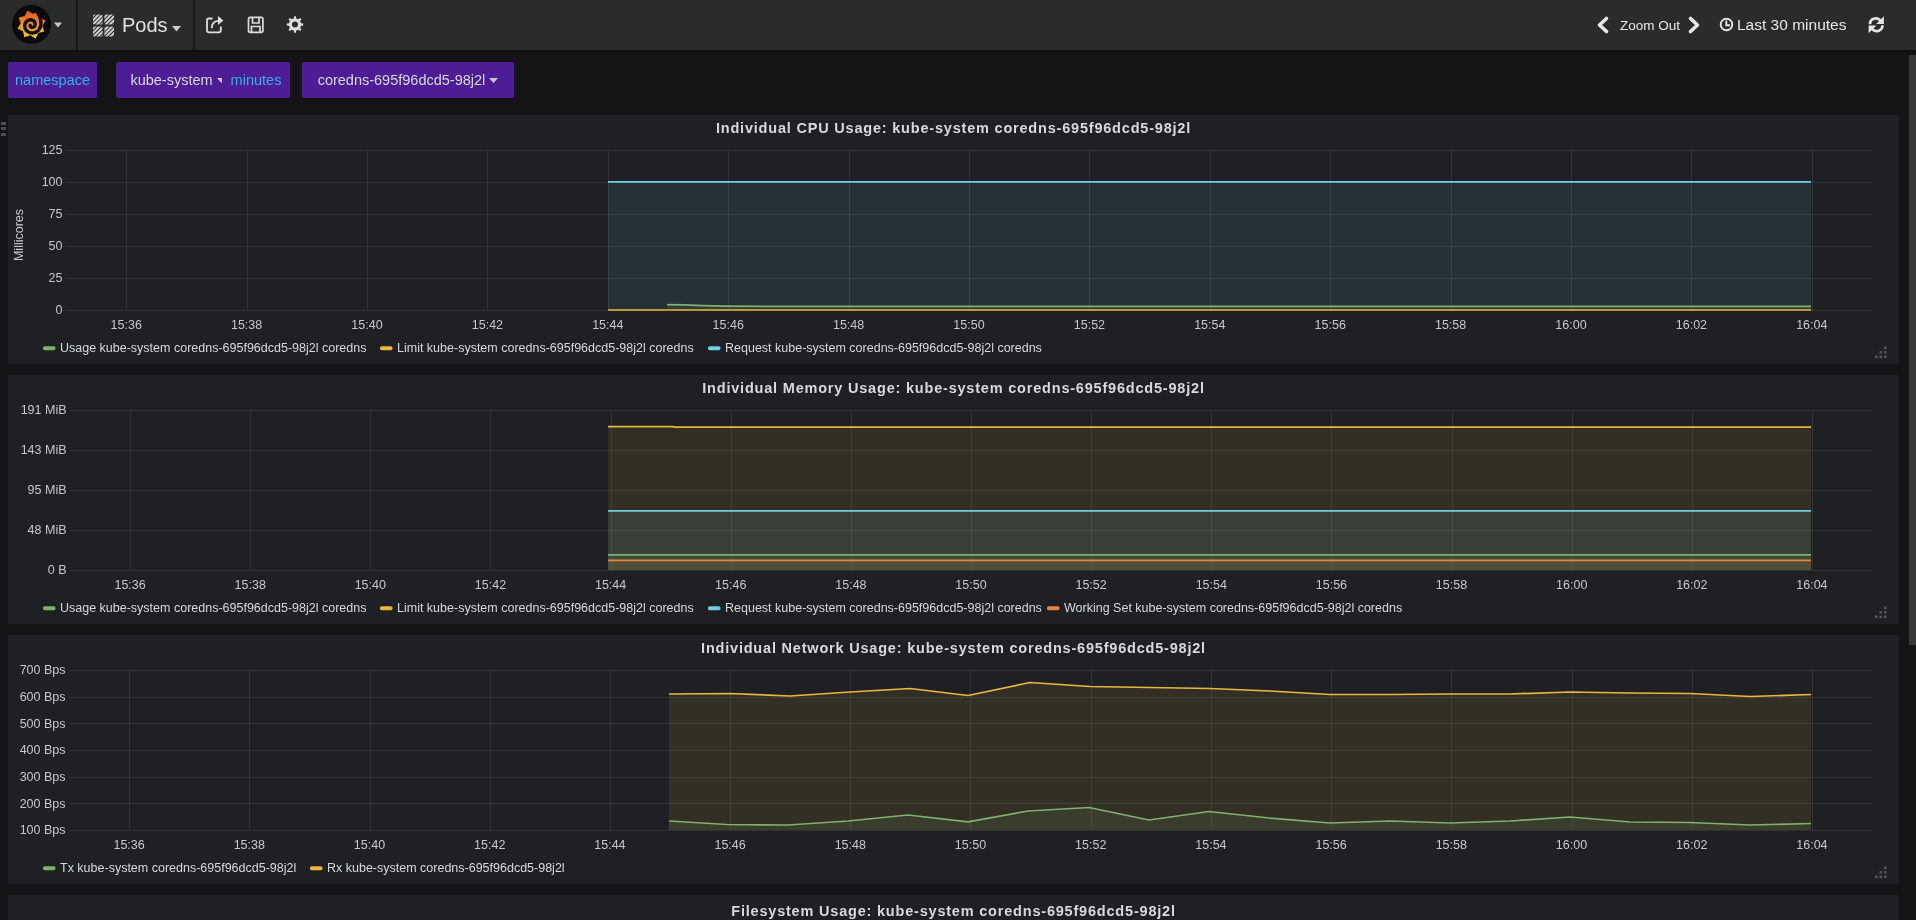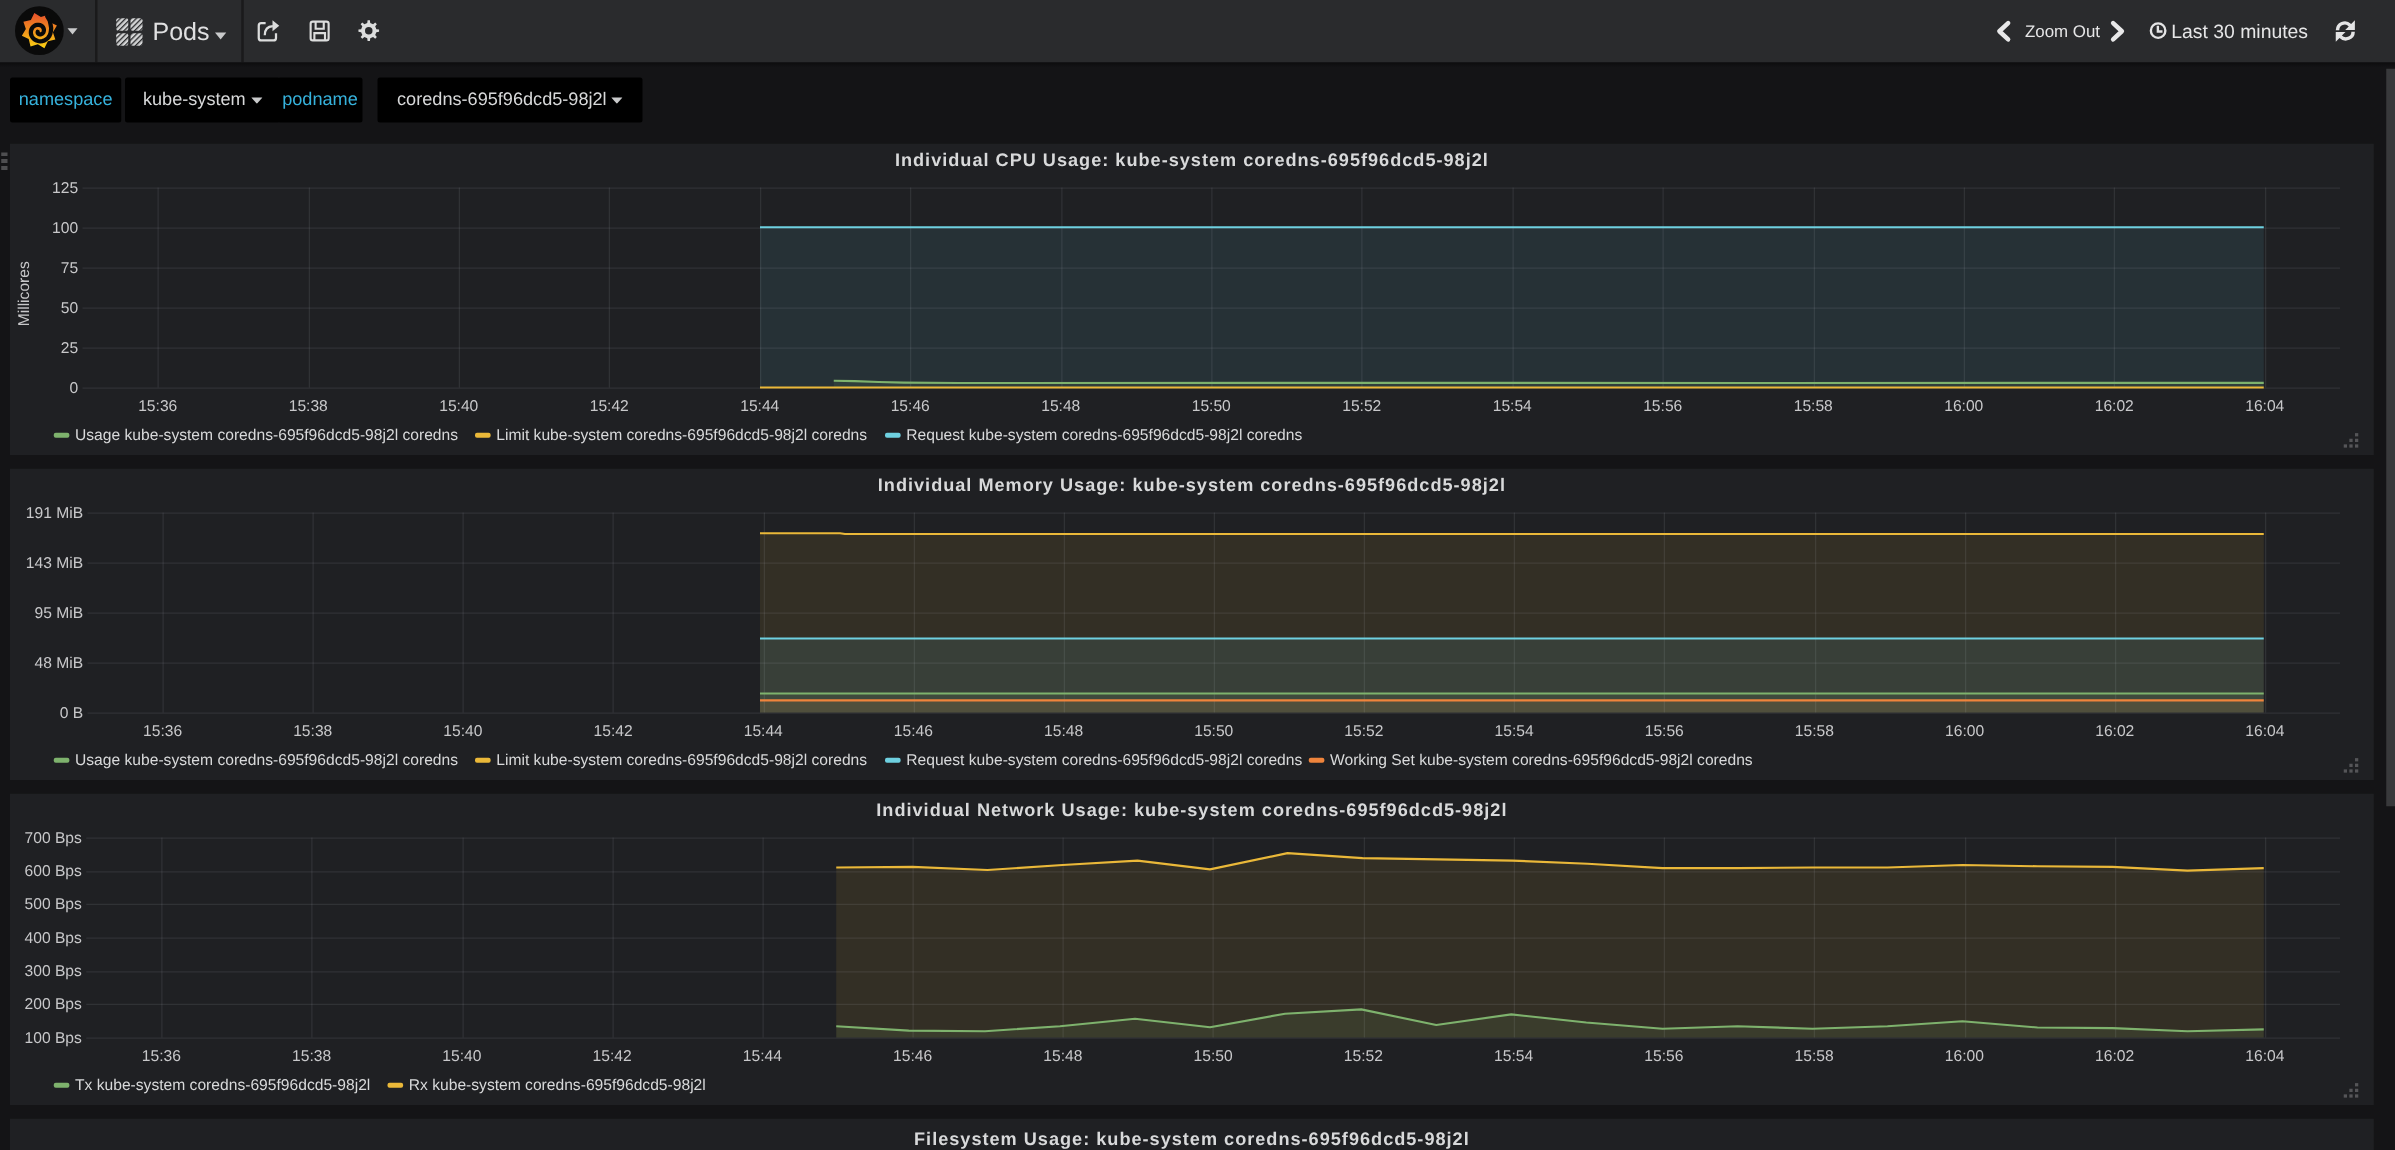--- a/index.html
+++ b/index.html
@@ -2,21 +2,21 @@
 <html><head><meta charset="utf-8"><style>
 * { margin:0; padding:0; box-sizing:border-box; }
 html,body { width:1916px; height:920px; background:#141416; font-family:"Liberation Sans", sans-serif; overflow:hidden; }
 .panel { position:absolute; left:8px; width:1891px; background:#1f2023; }
 .title { font: bold 14.5px "Liberation Sans", sans-serif; fill:#d8d9da; letter-spacing:0.8px; }
 .tick { font: 12.5px "Liberation Sans", sans-serif; fill:#c8c8ca; }
 .leg { font: 12.5px "Liberation Sans", sans-serif; fill:#d8d9da; }
 .navtitle { font: 20px "Liberation Sans", sans-serif; fill:#e0e0e1; }
 .navtext { font: 13.5px "Liberation Sans", sans-serif; fill:#e6e6e7; }
 .navtext2 { font: 15.5px "Liberation Sans", sans-serif; fill:#e6e6e7; }
-.vbox { position:absolute; height:36px; background:#000000; border-radius:2px; display:flex; align-items:center; justify-content:center; font-size:14.5px; color:#d8d9da; white-space:nowrap; }
+.vbox { position:absolute; height:36px; background:#4c1d95; border-radius:2px; display:flex; align-items:center; justify-content:center; font-size:14.5px; color:#d8d9da; white-space:nowrap; }
 .vlabel { color:#36b2dc; }
 </style></head>
 <body>
 <svg width="1916" height="50" viewBox="0 0 1916 50" style="position:absolute;top:0;left:0">
 <defs>
 <linearGradient id="glg" x1="0" y1="0" x2="0" y2="1">
 <stop offset="0" stop-color="#e8502d"></stop>
         <stop offset="0.45" stop-color="#f08a1e"></stop>
         <stop offset="1" stop-color="#fbd113"></stop>
 </linearGradient>
@@ -61,24 +61,24 @@
 <path d="M 1726.3,20.6 L 1726.3,25.2 L 1730,25.2"></path>
 </g>
 <text x="1737" y="30.3" class="navtext2">Last 30 minutes</text>
 <g fill="#e4e4e5">
 <path id="refTop" d="M 1868.6,24.2 A 7.2,7.2 0 0 1 1880.9,19.2 L 1883.9,16.2 L 1883.9,24.0 L 1876.1,24.0 L 1879.0,21.1 A 4.4,4.4 0 0 0 1871.4,24.2 Z"></path>
 <path d="M 1868.6,24.2 A 7.2,7.2 0 0 1 1880.9,19.2 L 1883.9,16.2 L 1883.9,24.0 L 1876.1,24.0 L 1879.0,21.1 A 4.4,4.4 0 0 0 1871.4,24.2 Z" transform="rotate(180 1876.25 24.75)"></path>
 </g>
 </svg>
 <div style="position:absolute;left:0;top:50px;width:1916px;height:4px;background:linear-gradient(to bottom, rgba(0,0,0,0.38), rgba(0,0,0,0))"></div>
 <div class="vbox vlabel" style="left:8px;top:62px;width:89px">namespace</div>
-<div class="vbox" style="left:100px;top:62px;width:124px">kube-system&nbsp;<svg width="9" height="6">
+<div class="vbox" style="left:116px;top:62px;width:124px">kube-system&nbsp;<svg width="9" height="6">
       <path d="M0,1 L9,1 L4.5,6 Z" fill="#c9cacb"></path>
     </svg></div>
-<div class="vbox vlabel" style="left:222px;top:62px;width:68px">podname</div>
+<div class="vbox vlabel" style="left:222px;top:62px;width:68px">minutes</div>
 <div class="vbox" style="left:302px;top:62px;width:212px">coredns-695f96dcd5-98j2l&nbsp;<svg width="9" height="6">
       <path d="M0,1 L9,1 L4.5,6 Z" fill="#c9cacb"></path>
     </svg></div>
 <div class="panel" style="top:115px;height:249px">
 <svg width="1891" height="249" viewBox="0 0 1891 249">
       <polygon points="600.0,66.8 1803.0,66.8 1803.0,195.0 600.0,195.0" fill="#6ED0E0" fill-opacity="0.1"></polygon>
       <polygon points="659.0,189.6 676.0,189.9 695.0,190.6 715.0,191.1 760.0,191.4 1100.0,191.3 1400.0,191.4 1803.0,191.3 1803.0,195.0 659.0,195.0" fill="#7EB26D" fill-opacity="0.1"></polygon>
       <line x1="58" y1="35.5" x2="1864" y2="35.5" stroke="rgba(214,220,230,0.095)" stroke-width="1"></line>
       <line x1="58" y1="67.5" x2="1864" y2="67.5" stroke="rgba(214,220,230,0.095)" stroke-width="1"></line>
       <line x1="58" y1="99.5" x2="1864" y2="99.5" stroke="rgba(214,220,230,0.095)" stroke-width="1"></line>

